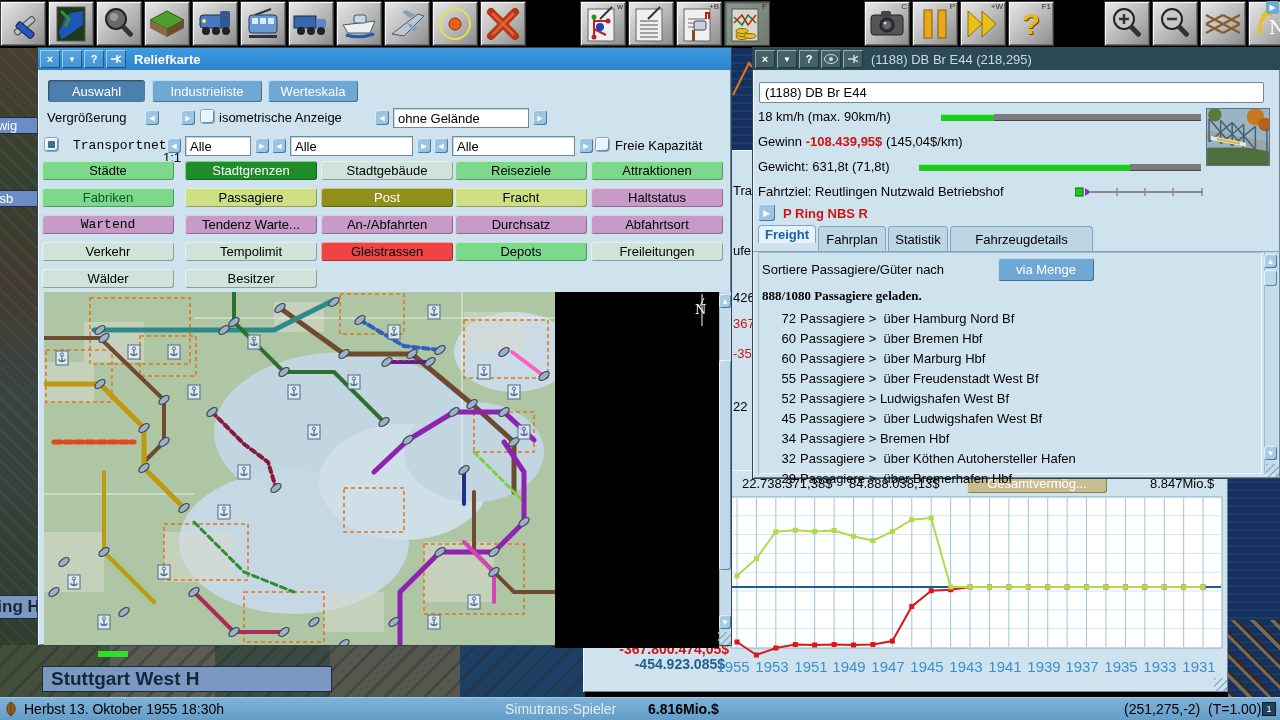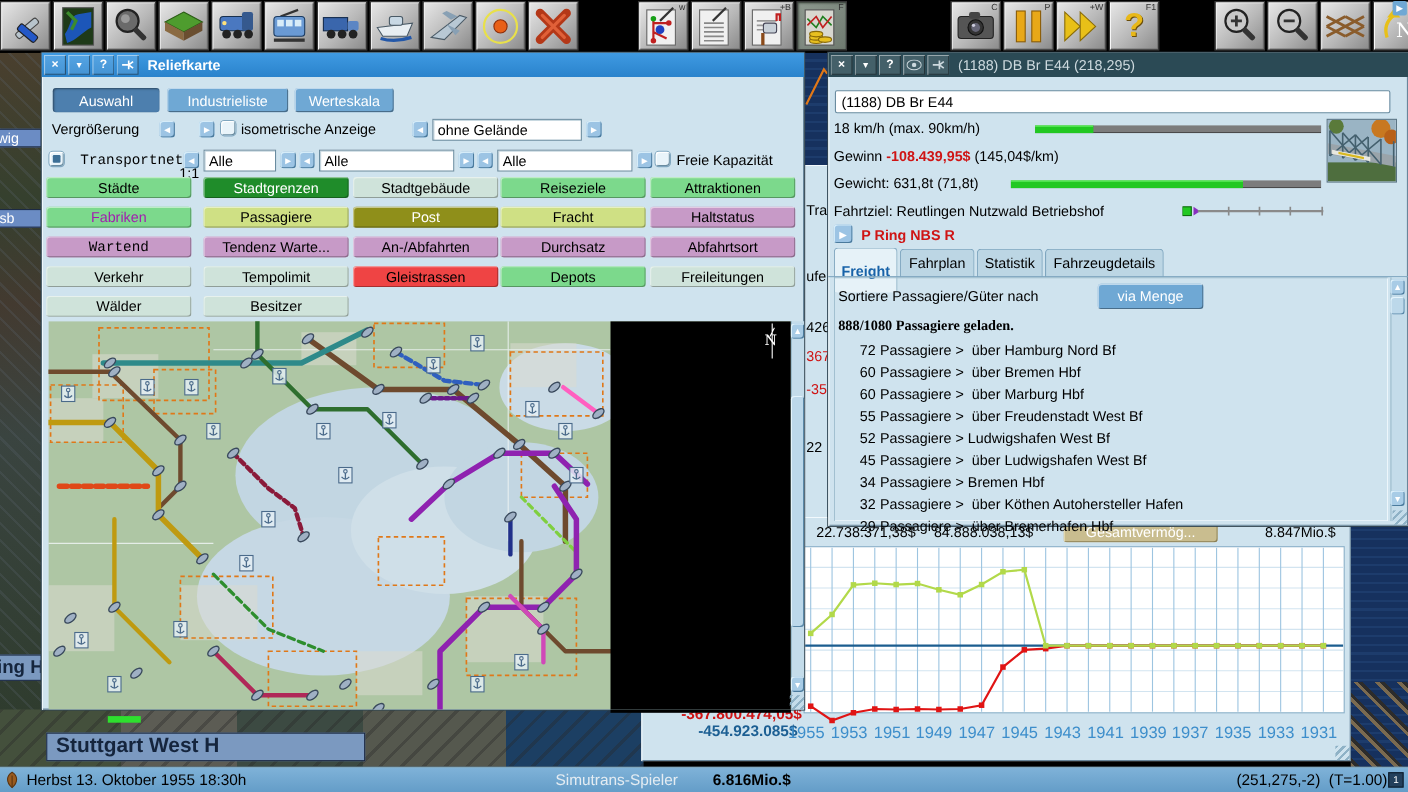--- a/index.html
+++ b/index.html
@@ -79,21 +79,21 @@
       box-shadow: inset 1px 1px 0 #e4f4fc, inset -1px -1px 0 #5a88a8; }
   .grip { position:absolute; width:13px; height:13px;
       background: repeating-linear-gradient(135deg,#8fb2c6 0 2px,transparent 2px 5px); }
 
   
   .gaugebar { position:absolute; height:7px; background:#7c7c7c; box-shadow: inset 0 -1px 0 #4a4a4a; }
   .gaugefill { position:absolute; left:0; top:0; bottom:0; background:#22c822; box-shadow: inset 0 1px 0 #7dff7d; }
   .tab { position:absolute; height:26px; display:flex; align-items:center; justify-content:center;
       font-size:13px; border:1px solid #7fa6bf; border-bottom:none; border-radius:4px 4px 0 0;
       background:#bcd6e4; color:#000; }
-  .tab.active { background:#e6f2f8; color:#1762a8; font-weight:bold; height:41px; }
+  .tab.active { background:#e6f2f8; color:#1762a8; font-weight:bold; height:18px; }
   .cargo-row { position:absolute; left:4px; right:2px; height:20px; display:flex; align-items:center; white-space:pre; }
   .c-num { display:inline-block; width:34px; text-align:right; margin-right:4px; }
 
   .redtxt { color:#cf1414; }
   .bluetxt { color:#1c5f93; }
 
   
   .fin-panel { position:absolute; background:#cfe3ee; box-shadow: inset 1px 1px 0 #f2f9fd, inset -1px -1px 0 #69869b; }
   .tanbtn { position:absolute; background:#c9bd8f; color:#fff; display:flex; align-items:center; justify-content:center;
       border-radius:3px; box-shadow: inset 1px 1px 0 #e6dcb4, inset -1px -1px 0 #8a7f56; font-size:13px; }
@@ -486,21 +486,21 @@
     <div class="selbox" style="left:414px;top:88px;width:123px;height:20px;">Alle</div>
     <div class="arrowbtn" style="left:541px;top:90px;">►</div>
     <div class="checkbox" style="left:558px;top:90px;"></div>
     <span class="label" style="left:577px;top:90px;">Freie Kapazität</span>
 
     <div class="gridbtn" style="left: 4px; top: 113px; background: rgb(124, 217, 140); color: rgb(0, 0, 0);">Städte</div>
     <div class="gridbtn" style="left: 147px; top: 113px; background: rgb(31, 140, 42); color: rgb(255, 255, 255);">Stadtgrenzen</div>
     <div class="gridbtn" style="left: 283px; top: 113px; background: rgb(207, 227, 218); color: rgb(0, 0, 0);">Stadtgebäude</div>
     <div class="gridbtn" style="left: 417px; top: 113px; background: rgb(124, 217, 140); color: rgb(0, 0, 0);">Reiseziele</div>
     <div class="gridbtn" style="left: 553px; top: 113px; background: rgb(124, 217, 140); color: rgb(0, 0, 0);">Attraktionen</div>
-    <div class="gridbtn" style="left: 4px; top: 140px; background: rgb(124, 217, 140); color: #a21caf;">Fabriken</div>
+    <div class="gridbtn" style="left: 4px; top: 140px; background: rgb(124, 217, 140); color: #14532d;">Fabriken</div>
     <div class="gridbtn" style="left: 147px; top: 140px; background: rgb(207, 224, 132); color: rgb(0, 0, 0);">Passagiere</div>
     <div class="gridbtn" style="left: 283px; top: 140px; background: rgb(143, 143, 26); color: rgb(255, 255, 255);">Post</div>
     <div class="gridbtn" style="left: 417px; top: 140px; background: rgb(207, 224, 132); color: rgb(0, 0, 0);">Fracht</div>
     <div class="gridbtn" style="left: 553px; top: 140px; background: rgb(199, 154, 199); color: rgb(0, 0, 0);">Haltstatus</div>
     <div class="gridbtn" style="left: 4px; top: 167px; background: rgb(199, 154, 199); color: rgb(0, 0, 0); font-family: Liberation Mono, monospace;">Wartend</div>
     <div class="gridbtn" style="left: 147px; top: 167px; background: rgb(199, 154, 199); color: rgb(0, 0, 0);">Tendenz Warte...</div>
     <div class="gridbtn" style="left: 283px; top: 167px; background: rgb(199, 154, 199); color: rgb(0, 0, 0);">An-/Abfahrten</div>
     <div class="gridbtn" style="left: 417px; top: 167px; background: rgb(199, 154, 199); color: rgb(0, 0, 0);">Durchsatz</div>
     <div class="gridbtn" style="left: 553px; top: 167px; background: rgb(199, 154, 199); color: rgb(0, 0, 0);">Abfahrtsort</div>
     <div class="gridbtn" style="left: 4px; top: 194px; background: rgb(207, 227, 218); color: rgb(0, 0, 0);">Verkehr</div>
@@ -722,21 +722,21 @@
           <line x1="127" y1="1" x2="127" y2="9"></line>
         </g>
     </svg>
 
     <div class="arrowbtn" style="left:5px;top:156px;width:17px;height:17px;">▶</div>
     <span class="label redtxt" style="left:30px;top:158px;font-weight:bold;">P Ring NBS R</span>
 
     <div class="tab active" style="left:5px;top:177px;width:58px;">Freight</div>
     <div class="tab" style="left:65px;top:178px;width:68px;">Fahrplan</div>
     <div class="tab" style="left:135px;top:178px;width:60px;">Statistik</div>
-    <div class="tab" style="left:197px;top:178px;width:108px;text-align:center;">Fahrzeugdetails</div>
+    <div class="tab" style="left:197px;top:178px;width:143px;text-align:center;">Fahrzeugdetails</div>
     <div class="abs" style="left:0;top:203px;width:527px;height:1px;background:#7fa6bf;"></div>
 
     <div class="abs" style="left:5px;top:204px;width:504px;height:222px;box-shadow:inset 1px 1px 0 #9dbccc, inset -1px -1px 0 #f0f8fc;">
       <span class="label" style="left:4px;top:10px;">Sortiere Passagiere/Güter nach</span>
       <div class="btn" style="left:240px;top:6px;width:96px;height:23px;">via Menge</div>
       <span class="label" style="left:4px;top:36px;font-weight:bold;font-family:Liberation Serif, serif;">888/1080 Passagiere geladen.</span>
 
       <div class="cargo-row" style="top:56px;"><span class="c-num">72</span><span>Passagiere</span>&nbsp;<span>&gt;</span><span>  über Hamburg Nord Bf</span></div>
       <div class="cargo-row" style="top:76px;"><span class="c-num">60</span><span>Passagiere</span>&nbsp;<span>&gt;</span><span>  über Bremen Hbf</span></div>
       <div class="cargo-row" style="top:96px;"><span class="c-num">60</span><span>Passagiere</span>&nbsp;<span>&gt;</span><span>  über Marburg Hbf</span></div>

